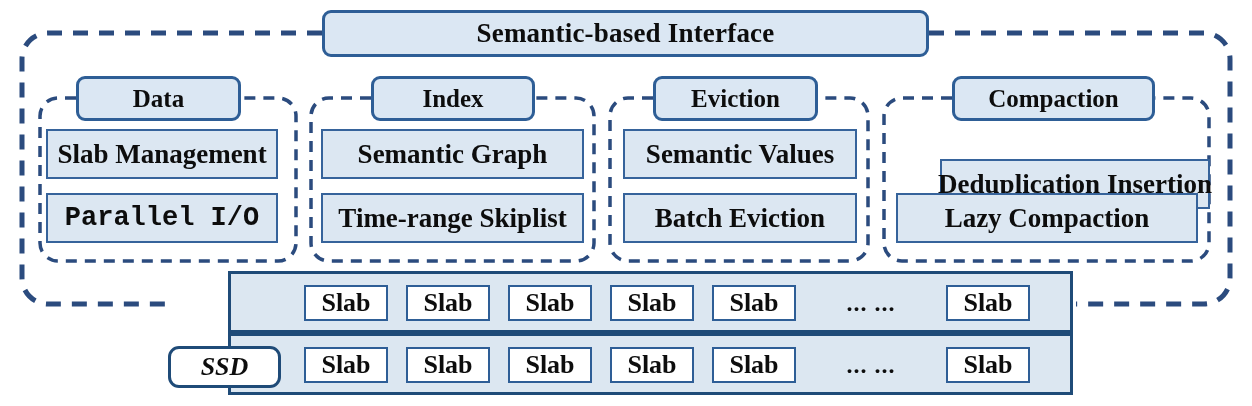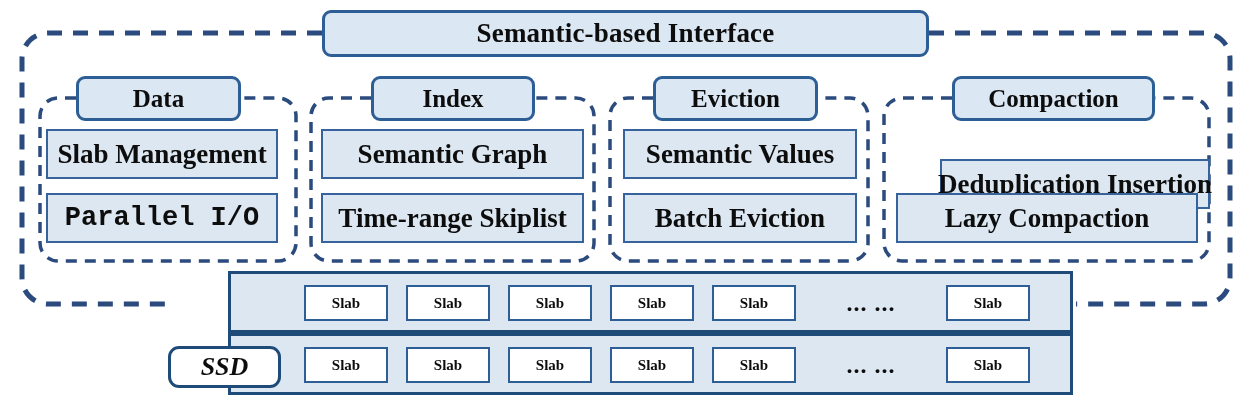--- a/index.html
+++ b/index.html
@@ -84,21 +84,21 @@
     border-radius: 11px;
     font-size: 26px;
     z-index: 4;
   }
 
   
   .slab-box {
     background: #ffffff;
     border: 2px solid #2e5e96;
     border-radius: 0;
-    font-size: 15px;
+    font-size: 26px;
     z-index: 4;
   }
 
   
   .ellipsis {
     background: transparent;
     border: none;
     font-size: 24px;
     letter-spacing: 1px;
     z-index: 4;

